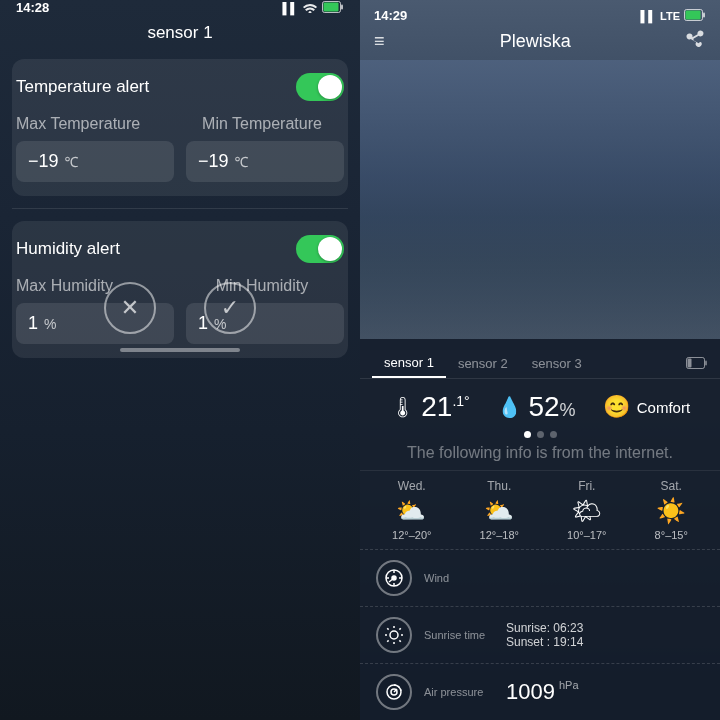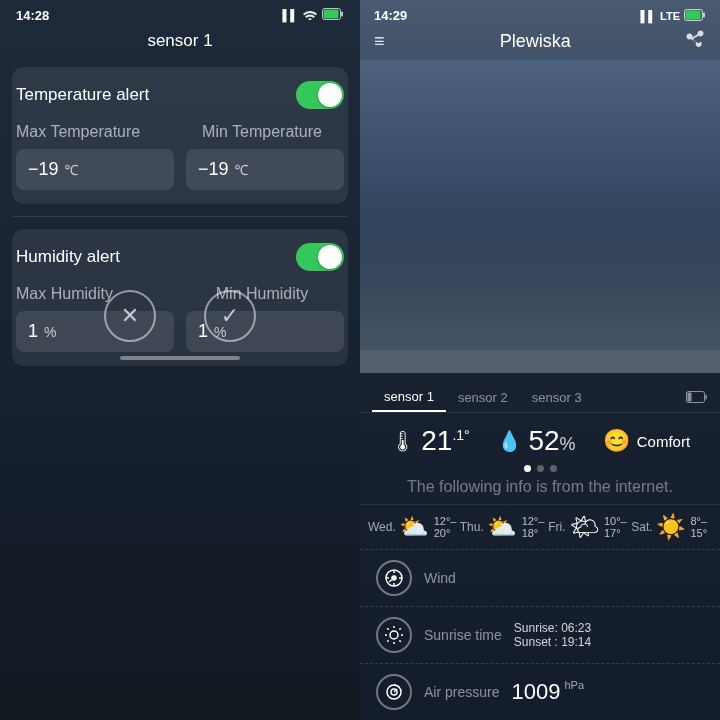--- a/index.html
+++ b/index.html
@@ -25,22 +25,22 @@
       background: linear-gradient(180deg, #1e2a3a 0%, #1a2535 30%, #16202e 60%, #111820 100%);
     }
     .left-content {
       position: relative;
       z-index: 2;
       color: #fff;
     }
     .status-bar-left {
       display: flex;
       justify-content: space-between;
-      align-items: flex-start;
-      padding: 8px 16px 4px;
+      align-items: flex-end;
+      padding: 0 16px 4px;
       font-size: 13px;
       font-weight: 600;
     }
     .status-icons {
       display: flex;
       align-items: center;
       gap: 4px;
       font-size: 11px;
     }
     .page-title-left {
@@ -306,21 +306,21 @@
 
     
     .forecast-row {
       display: flex;
       justify-content: space-around;
       padding: 8px 8px;
       border-top: 1px solid rgba(255,255,255,0.08);
     }
     .forecast-day {
       display: flex;
-      flex-direction: row;
+      flex-direction: column;
       align-items: center;
       gap: 4px;
     }
     .day-label {
       font-size: 12px;
       color: rgba(255,255,255,0.6);
     }
     .weather-emoji {
       font-size: 24px;
     }
@@ -342,21 +342,21 @@
       height: 36px;
       border-radius: 50%;
       border: 2px solid rgba(255,255,255,0.4);
       display: flex;
       align-items: center;
       justify-content: center;
       font-size: 16px;
       flex-shrink: 0;
     }
     .info-label {
-      font-size: 14px;
+      font-size: 11px;
       color: rgba(255,255,255,0.5);
       min-width: 70px;
     }
     .info-detail {
       flex: 1;
     }
     .info-main {
       font-size: 22px;
       font-weight: 300;
     }

